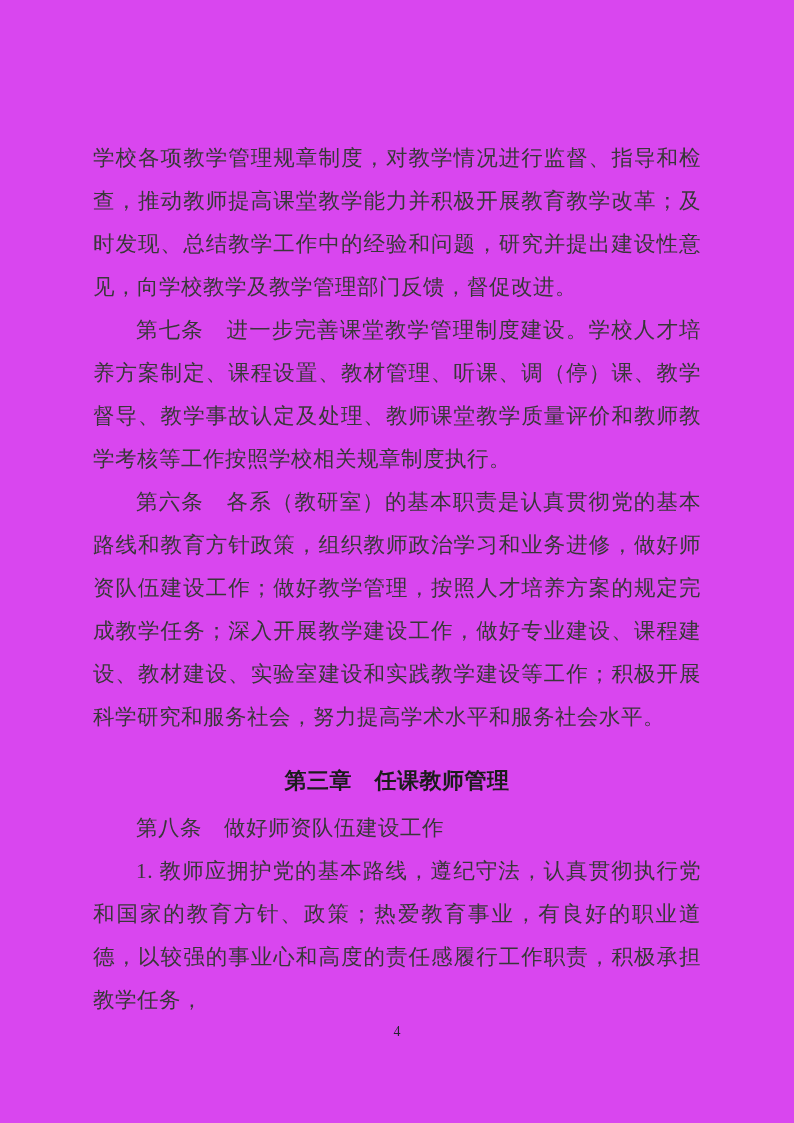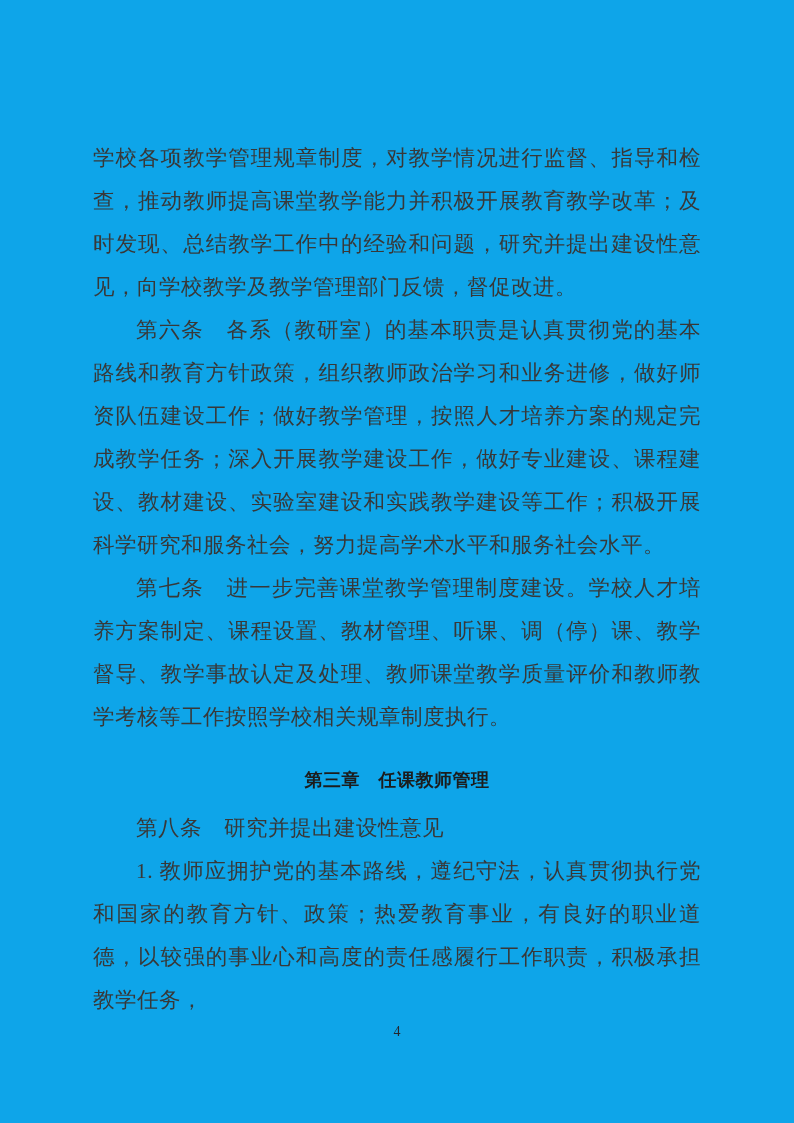--- a/index.html
+++ b/index.html
@@ -4,21 +4,21 @@
 <style>
   html, body {
     margin: 0;
     padding: 0;
     background: #ffffff;
   }
   .page {
     position: relative;
     width: 794px;
     height: 1123px;
-    background: #0ea5e9;
+    background: #d946ef;
     overflow: hidden;
     margin: 0 auto;
   }
   .body-text {
     position: absolute;
     left: 93px;
     top: 137px;
     width: 608px;
     font-family: "Liberation Serif", "DejaVu Serif", serif;
     font-size: 21.5px;
@@ -30,21 +30,21 @@
   .para {
     margin: 0;
     padding: 0;
   }
   .para.indent {
     text-indent: 2em;
   }
   .chapter-heading {
     font-family: "Liberation Sans", "DejaVu Sans", sans-serif;
     font-weight: bold;
-    font-size: 18px;
+    font-size: 22px;
     color: #1c1c1c;
     text-align: center;
     text-indent: 0;
     line-height: 43px;
     margin: 20px 0 5px 0;
   }
   .page-footer {
     position: absolute;
     left: 0;
     right: 0;
@@ -54,20 +54,20 @@
     font-size: 14px;
     color: #26262e;
   }
 </style>
 </head>
 <body>
 
 <div class="page">
   <div class="body-text">
     <p class="para">学校各项教学管理规章制度，对教学情况进行监督、指导和检查，推动教师提高课堂教学能力并积极开展教育教学改革；及时发现、总结教学工作中的经验和问题，研究并提出建设性意见，向学校教学及教学管理部门反馈，督促改进。</p>
+    <p class="para indent">第七条　进一步完善课堂教学管理制度建设。学校人才培养方案制定、课程设置、教材管理、听课、调（停）课、教学督导、教学事故认定及处理、教师课堂教学质量评价和教师教学考核等工作按照学校相关规章制度执行。</p>
     <p class="para indent">第六条　各系（教研室）的基本职责是认真贯彻党的基本路线和教育方针政策，组织教师政治学习和业务进修，做好师资队伍建设工作；做好教学管理，按照人才培养方案的规定完成教学任务；深入开展教学建设工作，做好专业建设、课程建设、教材建设、实验室建设和实践教学建设等工作；积极开展科学研究和服务社会，努力提高学术水平和服务社会水平。</p>
-    <p class="para indent">第七条　进一步完善课堂教学管理制度建设。学校人才培养方案制定、课程设置、教材管理、听课、调（停）课、教学督导、教学事故认定及处理、教师课堂教学质量评价和教师教学考核等工作按照学校相关规章制度执行。</p>
     <h2 class="chapter-heading">第三章　任课教师管理</h2>
-    <p class="para indent">第八条　研究并提出建设性意见</p>
+    <p class="para indent">第八条　做好师资队伍建设工作</p>
     <p class="para indent">1. 教师应拥护党的基本路线，遵纪守法，认真贯彻执行党和国家的教育方针、政策；热爱教育事业，有良好的职业道德，以较强的事业心和高度的责任感履行工作职责，积极承担教学任务，</p>
   </div>
   <div class="page-footer">4</div>
 </div>
 
 </body></html>

